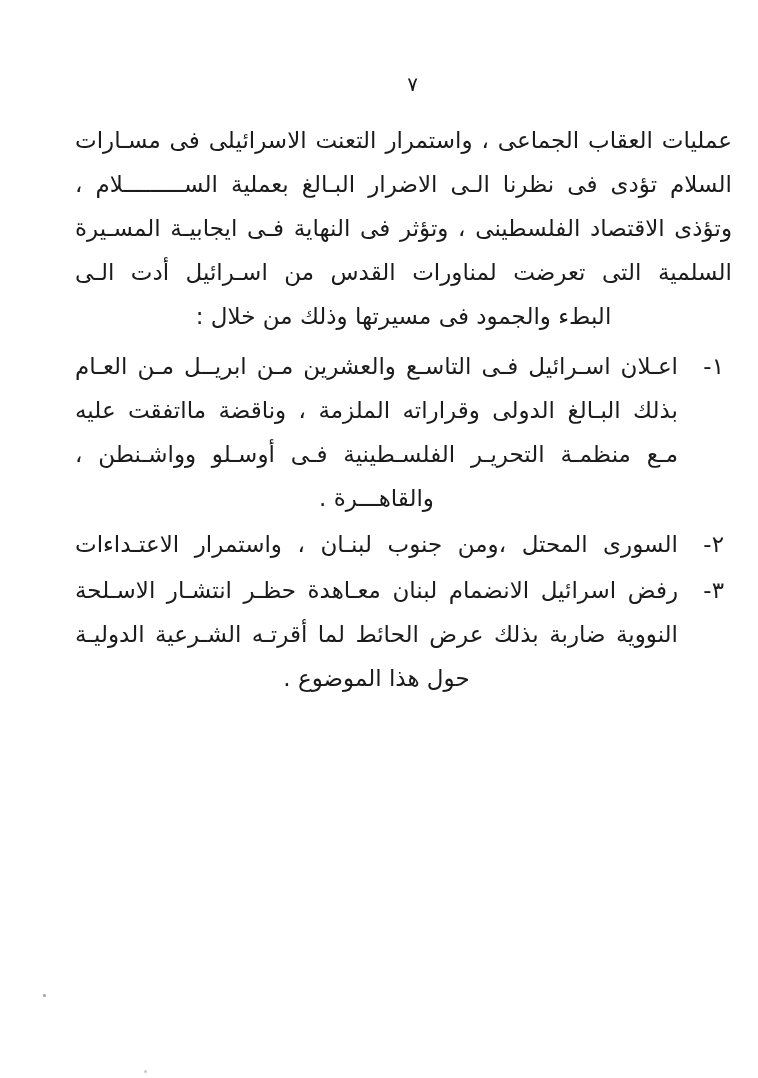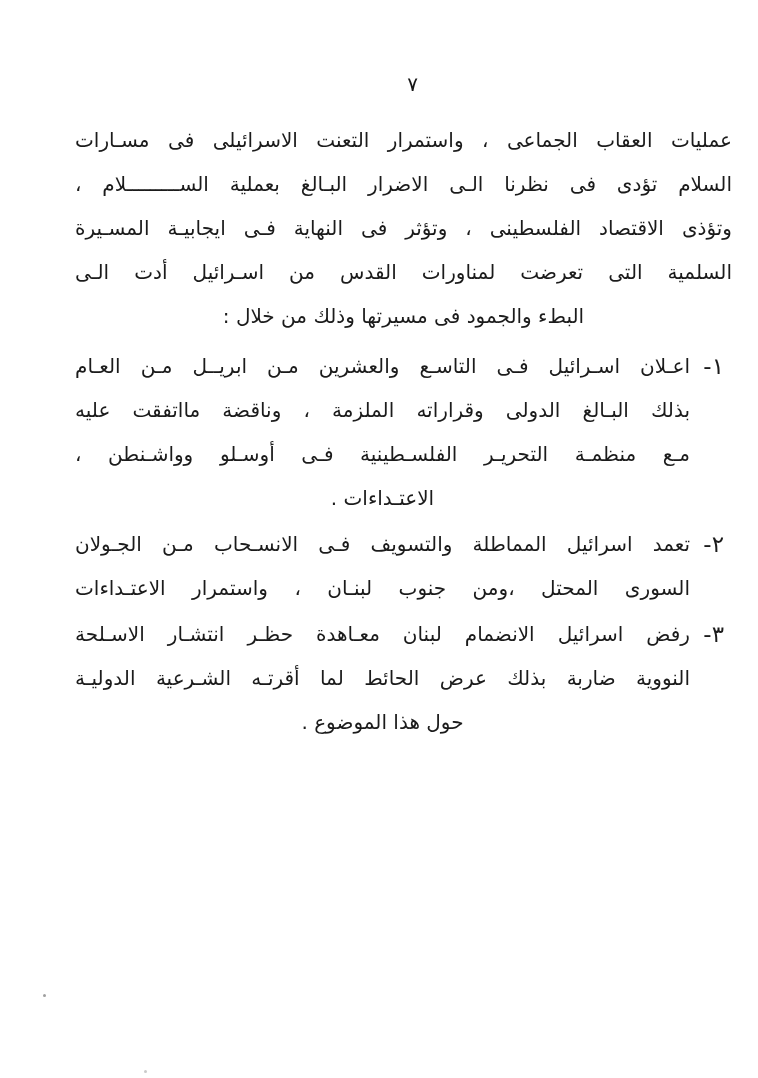--- a/index.html
+++ b/index.html
@@ -11,32 +11,32 @@
   }
   .sheet{position:absolute;inset:0;direction:rtl;}
   .pagenum{
     position:absolute;top:72px;right:340px;
     font-size:20px;line-height:24px;color:#161616;
   }
   .textcol{
     position:absolute;top:118px;right:26px;width:657px;
   }
   .line{
-    height:44px;line-height:44px;font-size:20px;
+    height:44px;line-height:44px;font-size:23px;
     overflow:hidden;letter-spacing:0.2px;
   }
   .j{text-align:justify;text-align-last:justify;text-justify:inter-word;}
   .n{text-align:center;}
   .item{position:relative;margin-top:2px;}
   .item.first{margin-top:6px;}
   .marker{
     position:absolute;right:8px;top:0;
     height:44px;line-height:44px;font-size:23px;
   }
-  .il{margin-right:42px;}
+  .il{margin-right:54px;}
   .closing{margin-top:40px;}
   .indent1{padding-right:36px;}
   .speck{
     position:absolute;width:3px;height:3px;border-radius:50%;
     background:#9f9f9f;
   }
   .speck.s1{left:43px;top:994px;}
   .speck.s2{left:144px;top:1070px;opacity:.55;}
 </style>
 </head>
@@ -54,26 +54,25 @@
       <div class="line j">وتؤذى الاقتصاد الفلسطينى ، وتؤثر فى النهاية فـى ايجابيـة المسـيرة</div>
       <div class="line j">السلمية التى تعرضت لمناورات القدس من اسـرائيل أدت الـى</div>
       <div class="line n">البطء والجمود فى مسيرتها وذلك من خلال :</div>
     </div>
 
     <div class="item first">
       <div class="marker">١-</div>
       <div class="line j il">اعـلان اسـرائيل فـى التاسـع والعشرين مـن ابريــل مـن العـام</div>
       <div class="line j il">بذلك البـالغ الدولى وقراراته الملزمة ، وناقضة مااتفقت عليه</div>
       <div class="line j il">مـع منظمـة التحريـر الفلسـطينية فـى أوسـلو وواشـنطن ،</div>
-      <div class="line n il">الاعتـداءات .</div>
+      <div class="line n il">والقاهـــرة .</div>
     </div>
 
     <div class="item">
       <div class="marker">٢-</div>
-      <div class="line j il">تعمد اسرائيل المماطلة والتسويف فـى الانسـحاب مـن الجـولان</div>
       <div class="line j il">السورى المحتل ،ومن جنوب لبنـان ، واستمرار الاعتـداءات</div>
     </div>
 
     <div class="item">
       <div class="marker">٣-</div>
       <div class="line j il">رفض اسرائيل الانضمام لبنان معـاهدة حظـر انتشـار الاسـلحة</div>
       <div class="line j il">النووية ضاربة بذلك عرض الحائط لما أقرتـه الشـرعية الدوليـة</div>
       <div class="line n il">حول هذا الموضوع .</div>
     </div>
 

